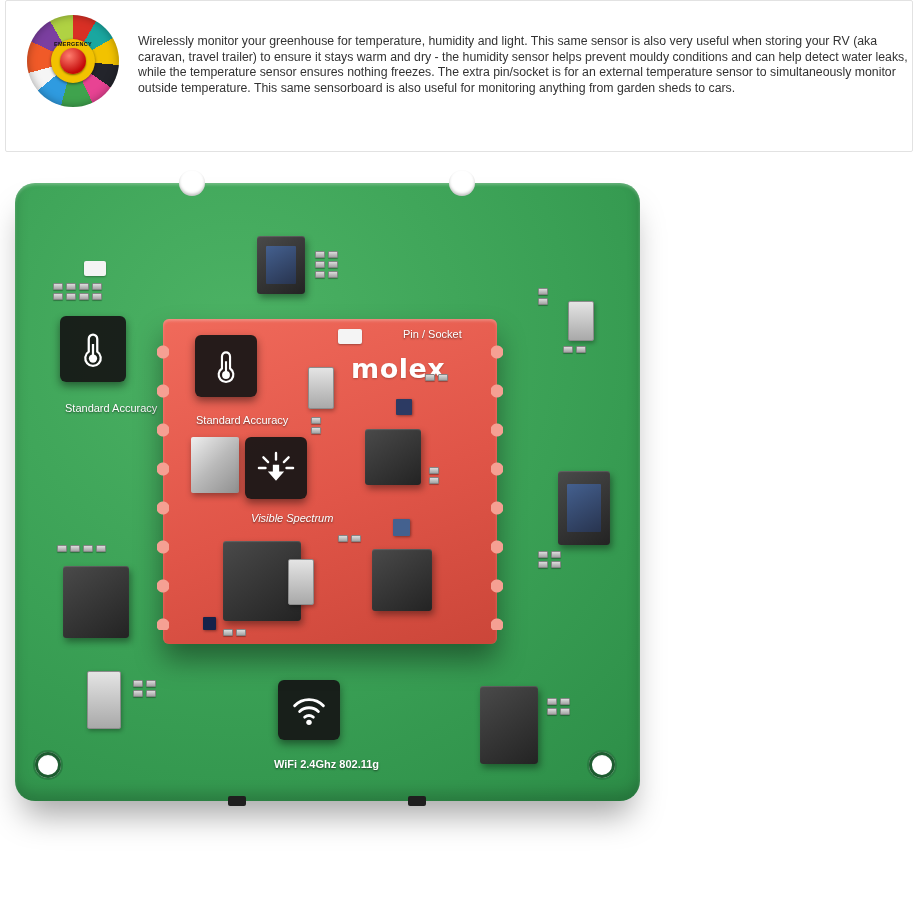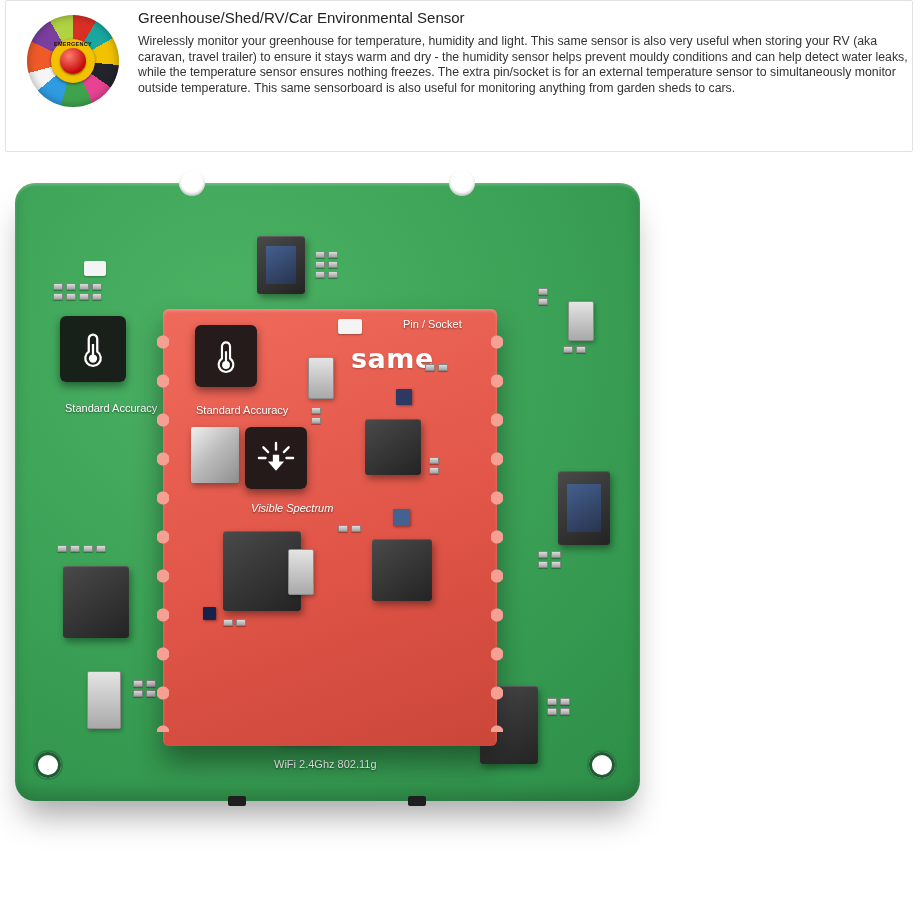--- a/index.html
+++ b/index.html
@@ -41,21 +41,21 @@
         border-radius:2px;box-shadow:1px 2px 4px rgba(0,0,0,.3);box-sizing:border-box;}
   .silver{position:absolute;background:linear-gradient(135deg,#efefef,#b9b9b9 50%,#8f8f8f);
         border-radius:2px;box-shadow:1px 3px 6px rgba(0,0,0,.35);}
   .whiterect{position:absolute;background:#f4f4f4;border-radius:2px;box-shadow:0 1px 2px rgba(0,0,0,.3);}
   .bluesq{position:absolute;border-radius:1px;box-shadow:1px 1px 3px rgba(0,0,0,.4);}
   .caps{position:absolute;display:grid;gap:3px;}
   .cap{width:10px;height:7px;background:linear-gradient(#dcdcdc,#a5a5a5);border:1px solid #858585;
         border-radius:1px;box-shadow:0 1px 1px rgba(0,0,0,.3);box-sizing:border-box;}
   .tab{position:absolute;bottom:-5px;width:18px;height:10px;background:#1f1f1f;border-radius:2px;}
 
-  .module{position:absolute;left:148px;top:126px;width:334px;height:437px;border-radius:6px;
+  .module{position:absolute;left:148px;top:136px;width:334px;height:325px;border-radius:6px;
         background:linear-gradient(160deg,#f06a5b 0%,#e05548 55%,#cb4639 100%);
         box-shadow:0 16px 28px rgba(0,0,0,.40), inset 0 2px 3px rgba(255,255,255,.25);}
   .pads{position:absolute;top:14px;bottom:14px;width:12px;
         background-image:radial-gradient(circle at 6px 19px,#f5a093 6px,rgba(0,0,0,0) 7px);
         background-size:12px 39px;background-repeat:repeat-y;}
   .pads.left{left:-6px;} .pads.right{right:-6px;}
 
   .icon-box{position:absolute;background:rgba(22,22,22,.93);border-radius:6px;display:flex;
         align-items:center;justify-content:center;box-shadow:0 4px 9px rgba(0,0,0,.45);}
   .pcb-label{position:absolute;color:#fff;font-size:11px;white-space:nowrap;
@@ -70,21 +70,20 @@
 
   <div class="card">
     <div class="thumb">
       <div class="thumb-circle">
         <div class="thumb-ring">
           <span class="thumb-badge-text">EMERGENCY</span>
           <div class="thumb-button"></div>
         </div>
       </div>
     </div>
-    <div class="card-title">Greenhouse/Shed/RV/Car Environmental Sensor</div>
     <div class="card-desc">Wirelessly monitor your greenhouse for temperature, humidity and light. This same sensor is also very useful when storing your RV (aka caravan, travel trailer) to ensure it stays warm and dry - the humidity sensor helps prevent mouldy conditions and can help detect water leaks, while the temperature sensor ensures nothing freezes. The extra pin/socket is for an external temperature sensor to simultaneously monitor outside temperature. This same sensorboard is also useful for monitoring anything from garden sheds to cars.</div>
   </div>
 
   <div class="board">
 
     <div class="notch" style="left:164px;"></div>
     <div class="notch" style="left:434px;"></div>
     <div class="hole" style="left:20px;top:569px;"></div>
     <div class="hole" style="left:574px;top:569px;"></div>
     <div class="tab" style="left:213px;"></div>
@@ -164,29 +163,29 @@
     <div class="icon-box" style="left:263px;top:497px;width:62px;height:60px;">
       <svg width="46" height="46" viewBox="0 0 32 32">
         <g fill="none" stroke="#fff" stroke-width="2" stroke-linecap="round">
           <path d="M6 13 a14 14 0 0 1 20 0"></path>
           <path d="M9.5 17 a9.5 9.5 0 0 1 13 0"></path>
           <path d="M13 21 a5 5 0 0 1 6 0"></path>
         </g>
         <circle cx="16" cy="24.6" r="1.9" fill="#fff"></circle>
       </svg>
     </div>
-    <div class="pcb-label" style="left:259px;top:575px;">WiFi 2.4Ghz 802.11g</div>
+    <div class="pcb-label" style="left:259px;top:575px;font-weight:bold;">WiFi 2.4Ghz 802.11g</div>
 
     <div class="module">
       <div class="pads left"></div>
       <div class="pads right"></div>
 
       <div class="whiterect" style="left:175px;top:10px;width:24px;height:15px;"></div>
       <div class="pcb-label" style="left:240px;top:9px;">Pin / Socket</div>
-      <div class="molex-logo" style="left:188px;top:34px;">same</div>
+      <div class="molex-logo" style="left:188px;top:34px;">molex</div>
 
       <div class="icon-box" style="left:32px;top:16px;width:62px;height:62px;">
         <svg width="38" height="38" viewBox="0 0 32 32">
           <path d="M16 4.5 a3.4 3.4 0 0 1 3.4 3.4 v10.2 a6.2 6.2 0 1 1 -6.8 0 V7.9 A3.4 3.4 0 0 1 16 4.5 z" fill="none" stroke="#fff" stroke-width="1.8"></path>
           <circle cx="16" cy="23.6" r="3.3" fill="#fff"></circle>
           <rect x="15.1" y="12" width="1.8" height="10.5" fill="#fff"></rect>
         </svg>
       </div>
       <div class="pcb-label" style="left:33px;top:95px;">Standard Accuracy</div>
 

